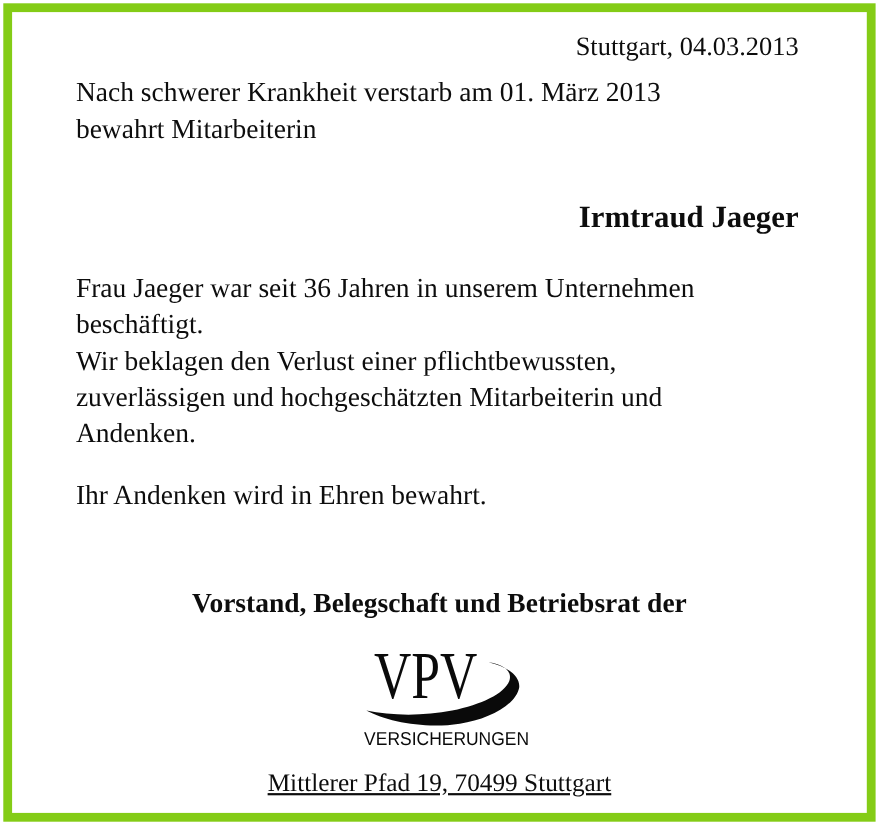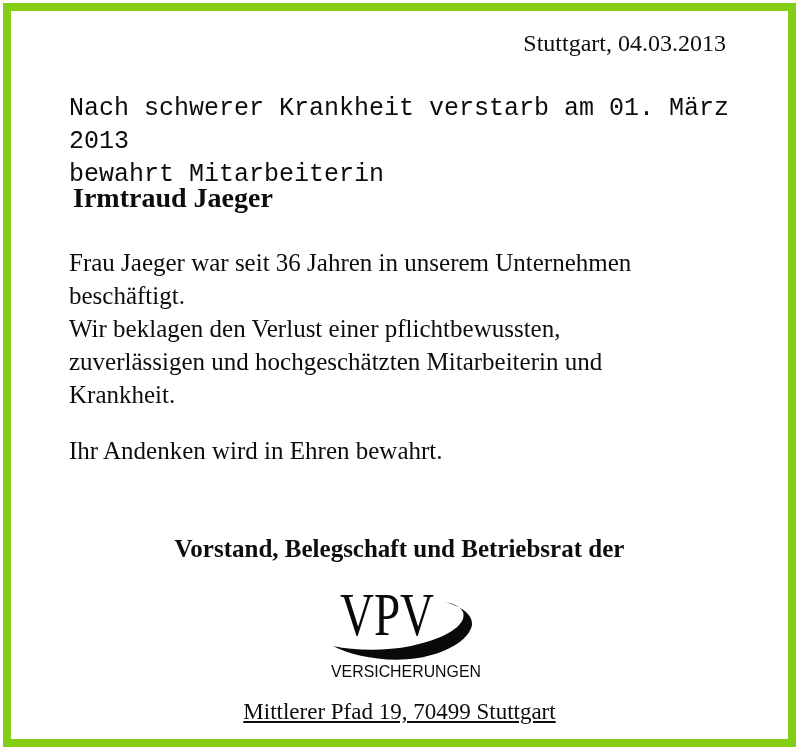--- a/index.html
+++ b/index.html
@@ -32,29 +32,29 @@
     line-height: 30px;
     white-space: nowrap;
   }
   .para {
     position: absolute;
     left: 58px;
     right: 40px;
     font-size: 25px;
     line-height: 33px;
   }
-  .para-intro   { top: 81px; font-family: Liberation Mono, monospace; }
+  .para-intro   { top: 57px; }
   .para-body    { top: 235px; }
   .para-remember{ top: 423px; }
   .deceased-name {
     position: absolute;
     top: 170px;
     left: 62px;
     right: 62px;
-    text-align: left;
+    text-align: right;
     font-size: 28px;
     line-height: 34px;
     font-weight: bold;
   }
   .signature-line {
     position: absolute;
     top: 521px;
     left: 62px;
     right: 62px;
     text-align: center;
@@ -93,21 +93,21 @@
     <div>bewahrt Mitarbeiterin</div>
   </div>
 
   <div class="deceased-name">Irmtraud Jaeger</div>
 
   <div class="para para-body">
     <div>Frau Jaeger war seit 36 Jahren in unserem Unternehmen</div>
     <div>beschäftigt.</div>
     <div>Wir beklagen den Verlust einer pflichtbewussten,</div>
     <div>zuverlässigen und hochgeschätzten Mitarbeiterin und</div>
-    <div>Krankheit.</div>
+    <div>Andenken.</div>
   </div>
 
   <div class="para para-remember">Ihr Andenken wird in Ehren bewahrt.</div>
 
   <div class="signature-line">Vorstand, Belegschaft und Betriebsrat der</div>
 
   <div class="logo">
     <svg width="160" height="100" viewBox="0 0 160 100" xmlns="http://www.w3.org/2000/svg">
       <text x="59" y="47" text-anchor="middle" font-family="'Liberation Serif','DejaVu Serif',serif" font-size="61" textLength="94" lengthAdjust="spacingAndGlyphs" fill="#0a0a0a">VPV</text>
       <path fill="#0a0a0a" d="M 116 14

